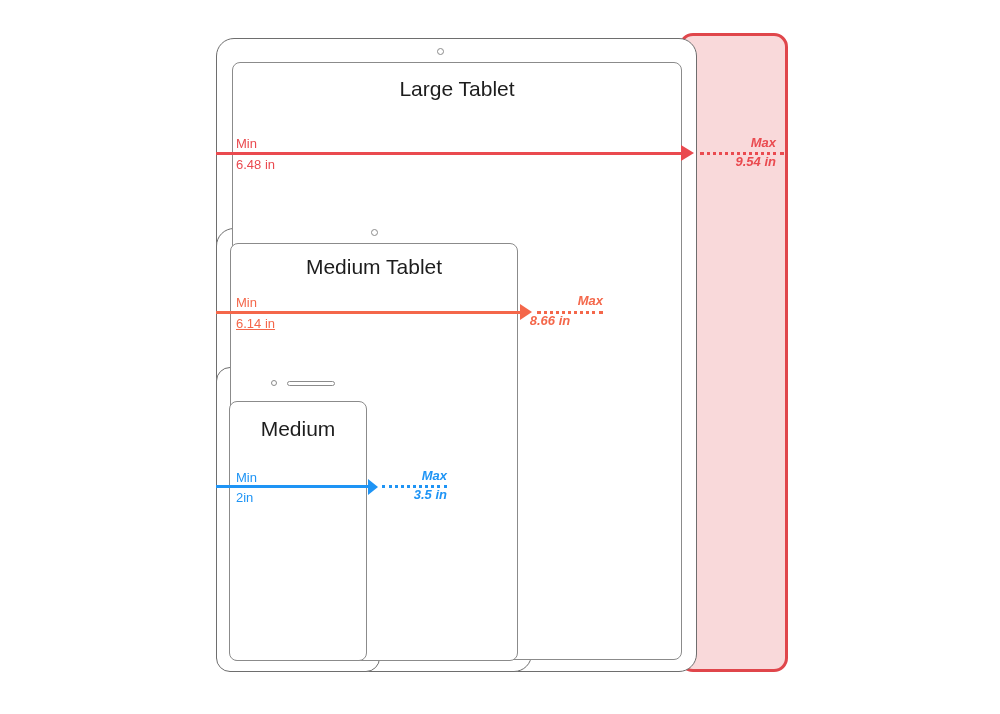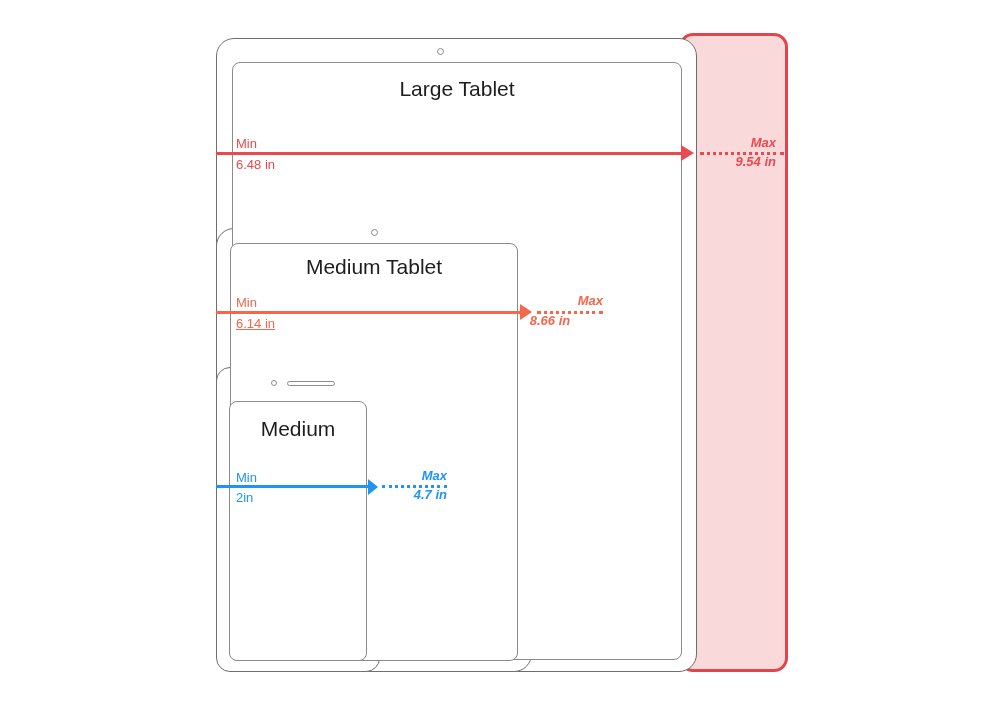--- a/index.html
+++ b/index.html
@@ -169,15 +169,15 @@
   <div class="lbl orange" style="left:236px; top:317px;text-decoration:underline;">6.14 in</div>
   <div class="lbl orange bold right" style="left:497px; top:294px; width:106px;">Max</div>
   <div class="lbl orange bold right" style="left:497px; top:314px; width:106px;text-align:center;">8.66 in</div>
 
   <div class="minline blue" style="left:216px; top:485px; width:152px;"></div>
   <div class="arrowhead blue" style="left:368px; top:479px;"></div>
   <div class="dotline blue" style="left:382px; top:485px; width:65px;"></div>
   <div class="lbl blue" style="left:236px; top:471px;">Min</div>
   <div class="lbl blue" style="left:236px; top:491px;">2in</div>
   <div class="lbl blue bold right" style="left:343px; top:469px; width:104px;">Max</div>
-  <div class="lbl blue bold right" style="left:343px; top:488px; width:104px;">4.7 in</div>
+  <div class="lbl blue bold right" style="left:343px; top:488px; width:104px;">3.5 in</div>
 
 </div>
 
 </body></html>

